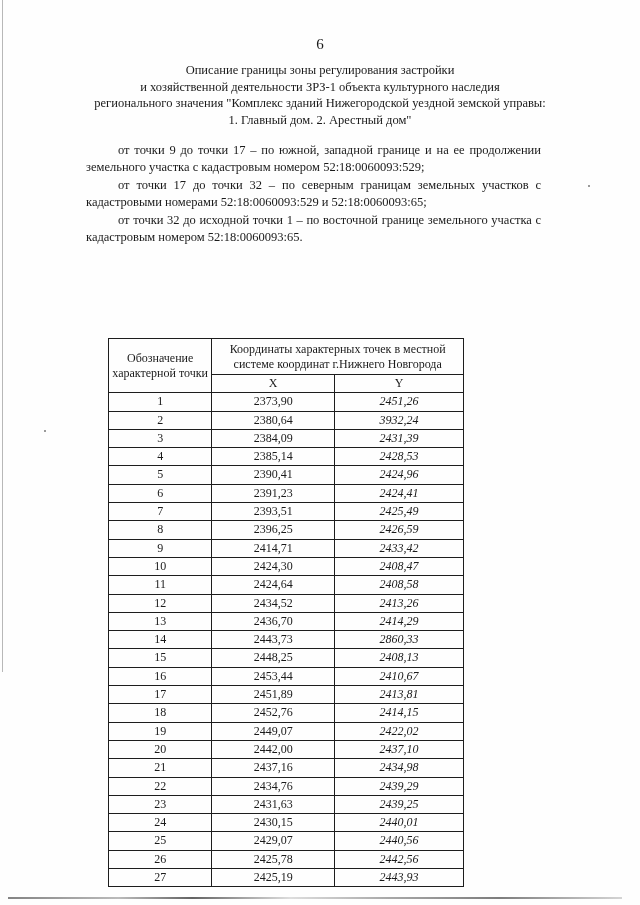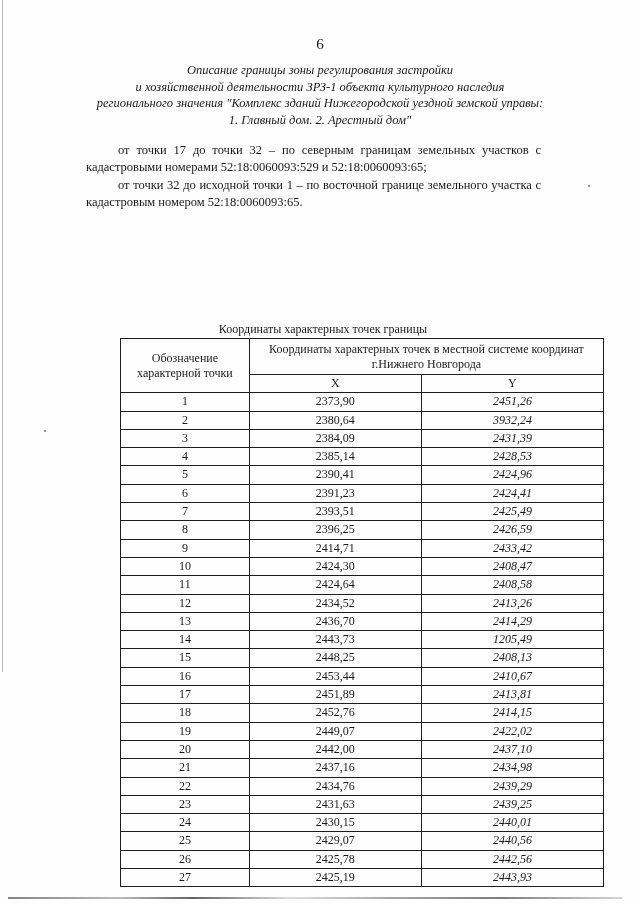--- a/index.html
+++ b/index.html
@@ -47,21 +47,20 @@
   }
 
   .doc-title {
     position: absolute;
     top: 62px;
     left: 70px;
     width: 500px;
     text-align: center;
     font-size: 12.5px;
     line-height: 16.5px;
-    font-style: italic;
   }
   .doc-title div { white-space: nowrap; }
 
   .body-text {
     position: absolute;
     top: 142px;
     left: 86px;
     width: 455px;
     font-size: 12.5px;
     line-height: 17.4px;
@@ -79,24 +78,23 @@
     left: 108px;
     width: 430px;
     text-align: center;
     font-size: 12px;
   }
 
   table.coords {
     position: absolute;
     top: 338px;
     left: 108px;
-    width: 484px;
+    width: 356px;
     border-collapse: collapse;
     font-size: 12px;
-    margin-left: 12px;
   }
   table.coords td, table.coords th {
     border: 1px solid #1d1d1d;
     text-align: center;
     font-weight: normal;
     padding: 0;
     height: 17.3px;
     line-height: 17.3px;
   }
   table.coords th.hdr-left {
@@ -129,25 +127,25 @@
   <div class="page-number">6</div>
 
   <div class="doc-title">
     <div>Описание границы зоны регулирования застройки</div>
     <div>и хозяйственной деятельности ЗРЗ-1 объекта культурного наследия</div>
     <div>регионального значения "Комплекс зданий Нижегородской уездной земской управы:</div>
     <div>1. Главный дом. 2. Арестный дом"</div>
   </div>
 
   <div class="body-text">
+    <p>от точки 9 до точки 17 – по южной, западной границе и на ее продолжении земельного участка с кадастровым номером 52:18:0060093:529;</p>
     <p>от точки 17 до точки 32 – по северным границам земельных участков с кадастровыми номерами 52:18:0060093:529 и 52:18:0060093:65;</p>
     <p>от точки 32 до исходной точки 1 – по восточной границе земельного участка с кадастровым номером 52:18:0060093:65.</p>
   </div>
 
-  <div class="table-caption">Координаты характерных точек границы</div>
 
   <table class="coords">
     <thead>
       <tr>
         <th class="hdr-left" rowspan="2">Обозначение характерной точки</th>
         <th class="hdr-wide" colspan="2">Координаты характерных точек в местной системе координат г.Нижнего Новгорода</th>
       </tr>
       <tr>
         <th class="c-x">X</th>
         <th class="c-y">Y</th>
@@ -215,21 +213,21 @@
           <td class="c-y">2413,26</td>
         </tr>
         <tr>
           <td class="c-num">13</td>
           <td class="c-x">2436,70</td>
           <td class="c-y">2414,29</td>
         </tr>
         <tr>
           <td class="c-num">14</td>
           <td class="c-x">2443,73</td>
-          <td class="c-y">1205,49</td>
+          <td class="c-y">2860,33</td>
         </tr>
         <tr>
           <td class="c-num">15</td>
           <td class="c-x">2448,25</td>
           <td class="c-y">2408,13</td>
         </tr>
         <tr>
           <td class="c-num">16</td>
           <td class="c-x">2453,44</td>
           <td class="c-y">2410,67</td>

